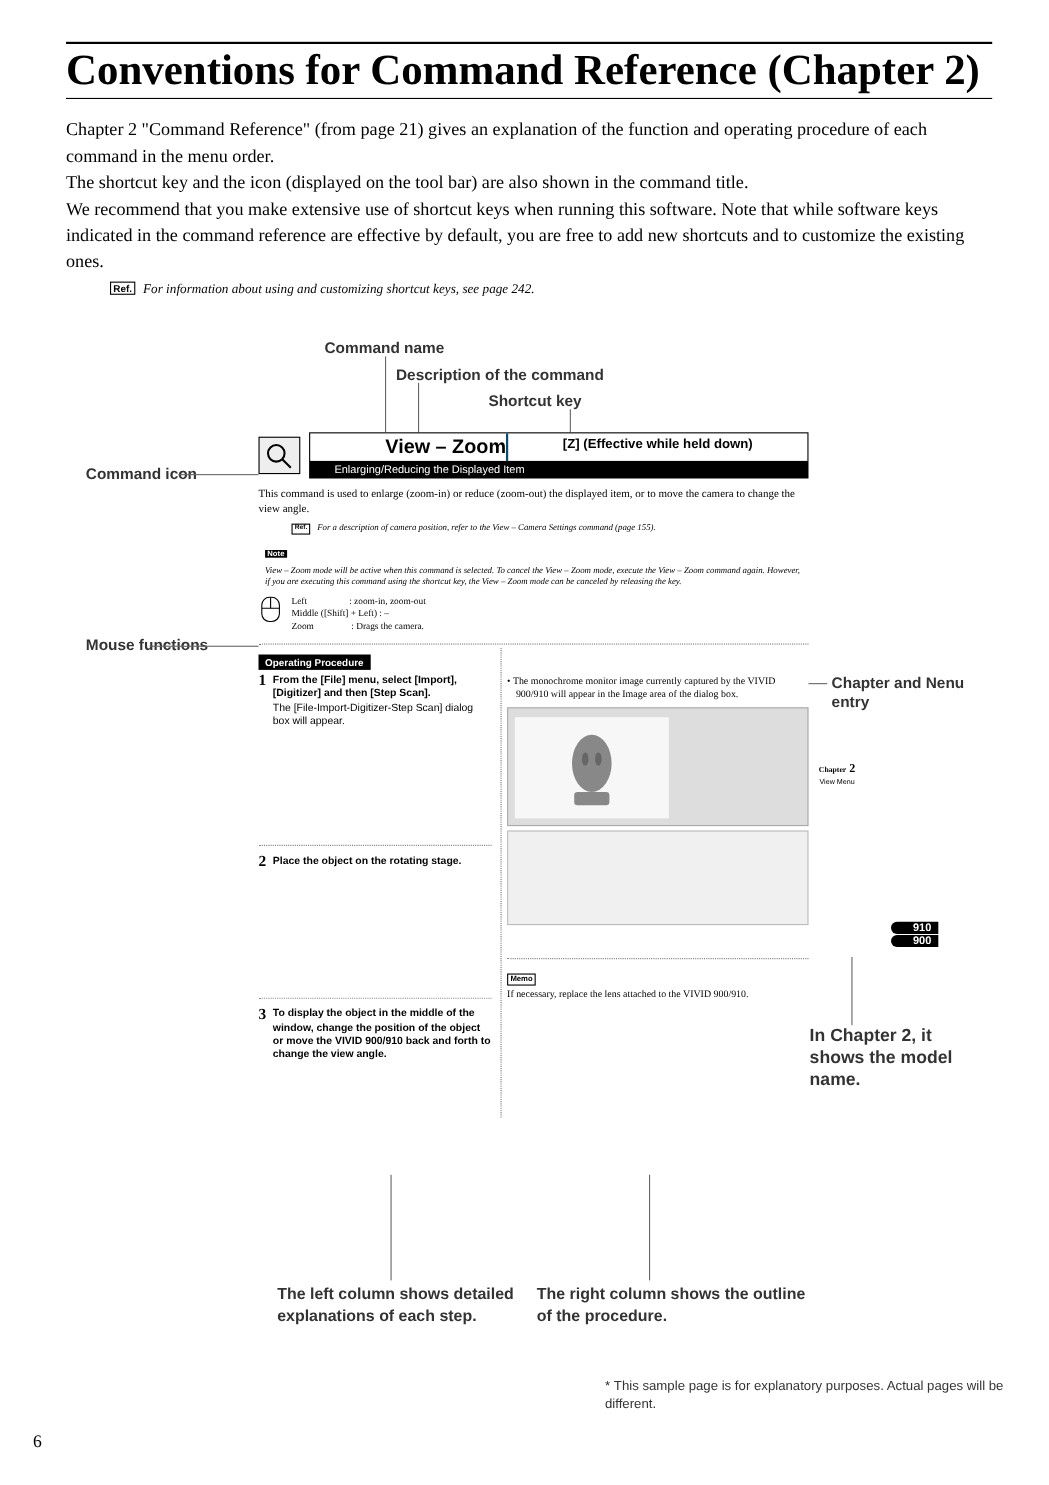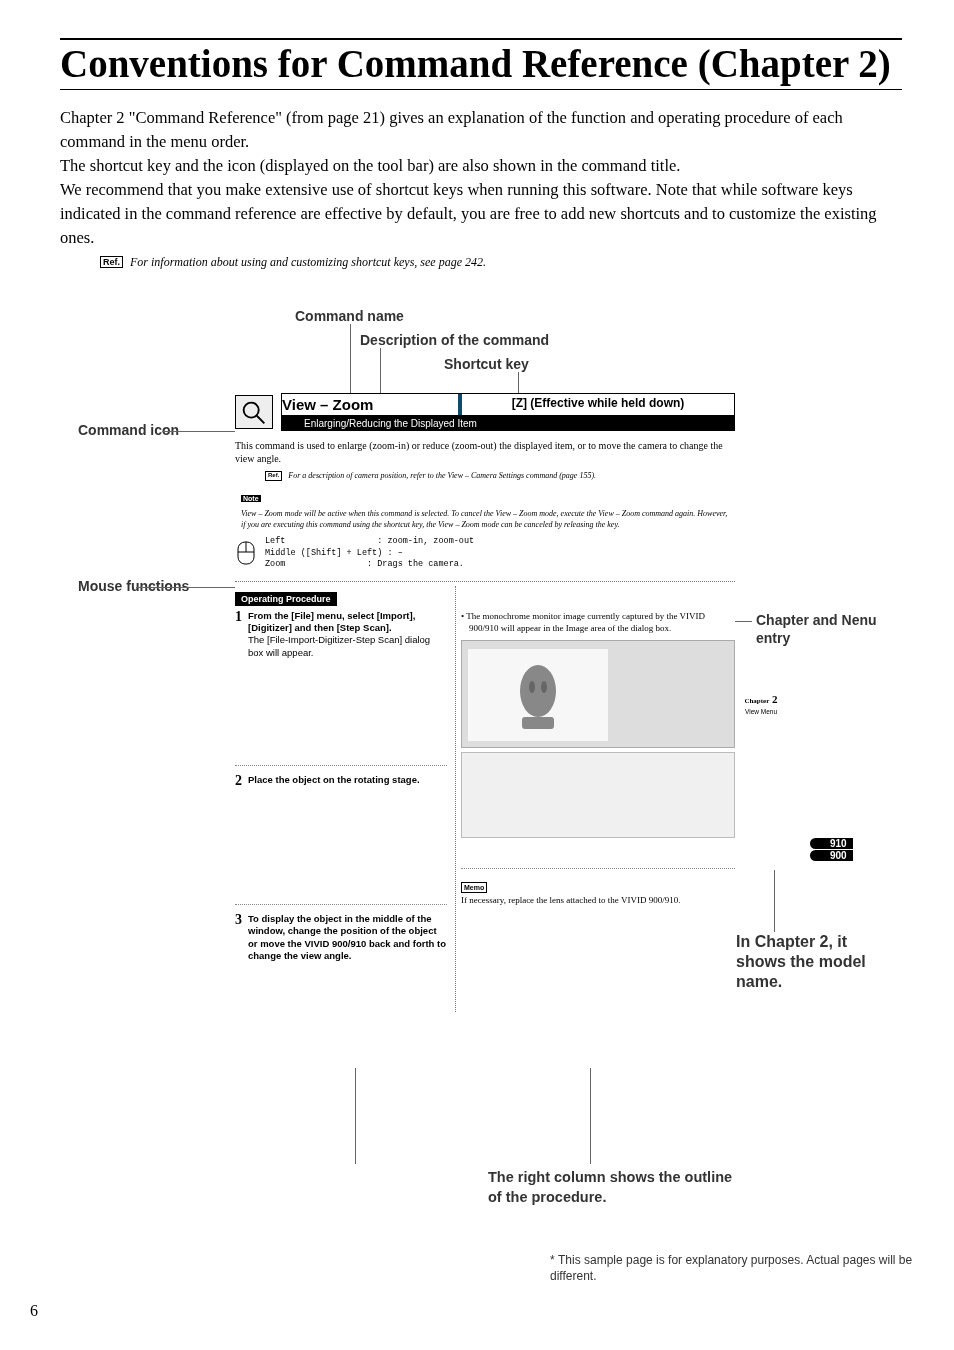--- a/index.html
+++ b/index.html
@@ -91,25 +91,25 @@
     margin-right: 8px;
   }
   .sp-icon svg { width: 100%; height: 100%; }
   .sp-title-block { flex: 1; }
   .sp-title-row {
     display: flex;
     border: 1px solid #000;
   }
   .sp-title-cmd {
     flex: 0 0 180px;
-    text-align: left;
-    font-family: Arial, sans-serif;
-    font-weight: bold;
-    font-size: 15px;
-    border-right: 4px solid #0c4a6e;
+    text-align: right;
+    font-family: Arial, sans-serif;
+    font-weight: bold;
+    font-size: 18px;
+    border-right: 2px solid #0c4a6e;
     padding: 2px 0;
   }
   .sp-title-key {
     flex: 1;
     text-align: center;
     font-family: Arial, sans-serif;
     font-weight: bold;
     font-size: 12px;
     padding: 2px 0;
   }
@@ -144,22 +144,21 @@
     font-style: normal;
     font-weight: bold;
     font-size: 7px;
     padding: 0 2px;
     margin-bottom: 1px;
     font-family: Arial, sans-serif;
   }
   .mouse-block {
     display: flex;
     margin-top: 6px;
-    font-family: Liberation Mono, monospace;
-    align-items: center;
+    font-family: Liberation Serif, serif;
   }
   .mouse-icon {
     width: 22px; height: 26px;
     margin-right: 8px;
   }
   .mouse-lines {
     font-size: 8.5px;
     line-height: 1.35;
   }
   .dotline-h {
@@ -455,20 +454,21 @@
   </div>
 
   <div class="model-badge">
     <span class="pill">910</span>
     <span class="pill">900</span>
   </div>
 
   <div class="callout-line" style="left:295px; top:780px; width:1px; height:96px;"></div>
   <div class="callout-line" style="left:530px; top:780px; width:1px; height:96px;"></div>
 
+  <div class="bottom-caption" style="left:192px; top:880px; width:230px;">The left column shows detailed explanations of each step.</div>
   <div class="bottom-caption" style="left:428px; top:880px; width:260px;">The right column shows the outline of the procedure.</div>
 </div>
 
 <div class="footnote">
   <span>*</span>&nbsp;<span>This sample page is for explanatory purposes. Actual pages will be different.</span>
 </div>
 
 <div class="page-num">6</div>
 
 </body></html>

